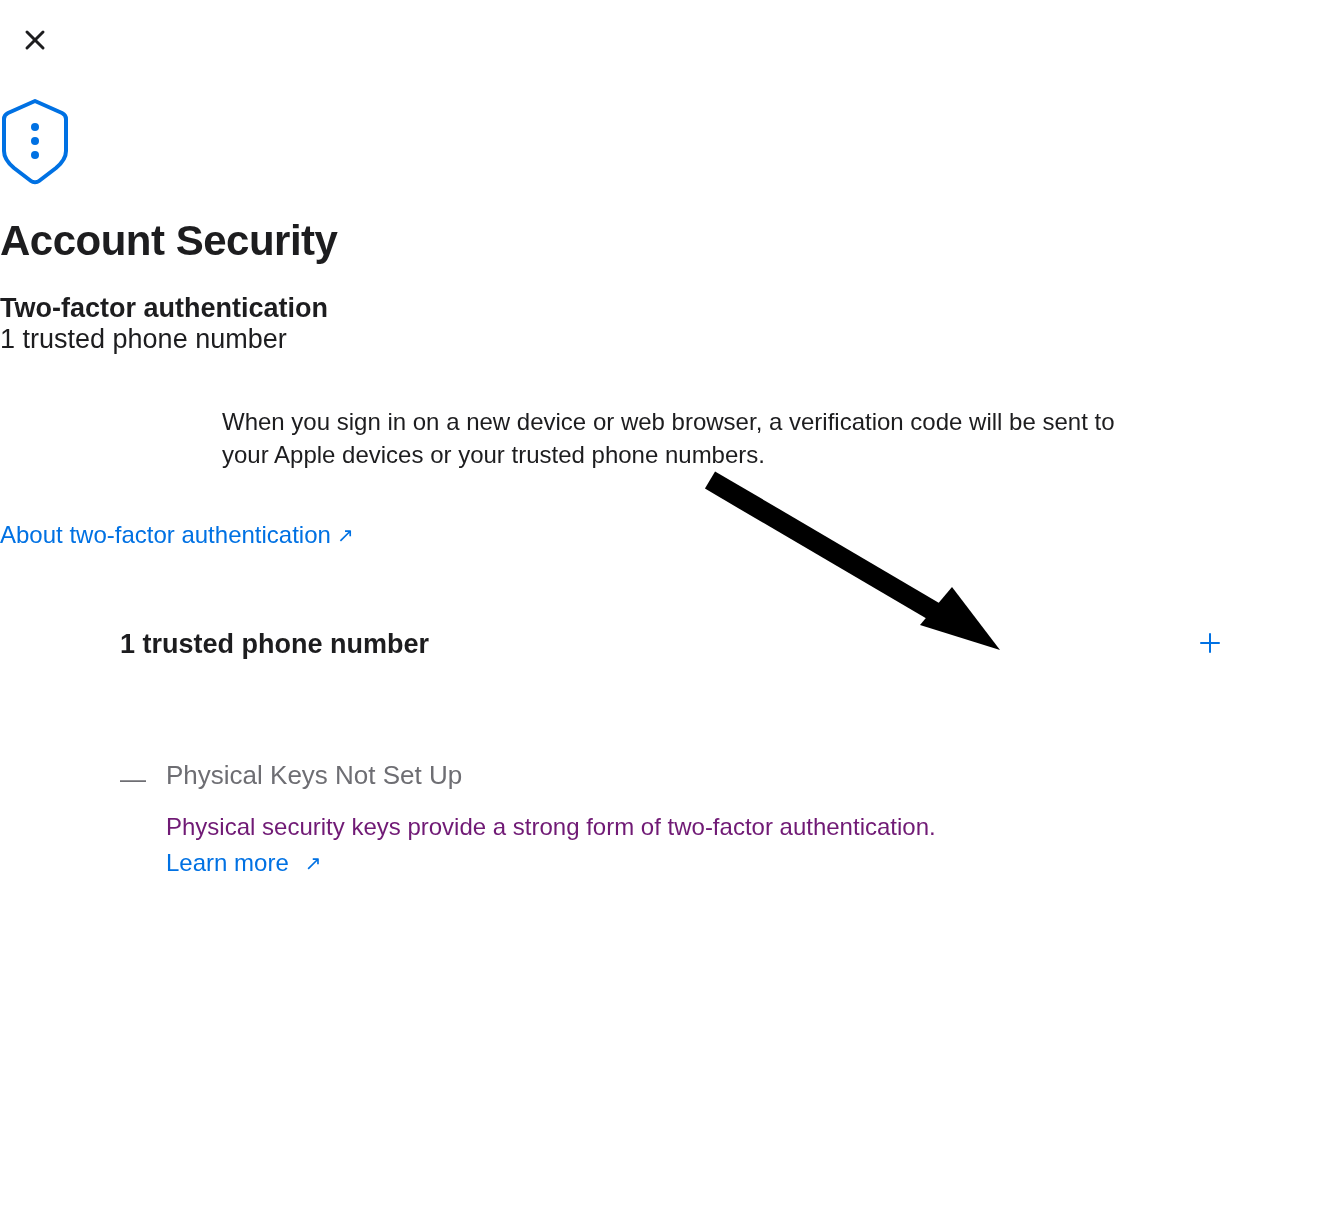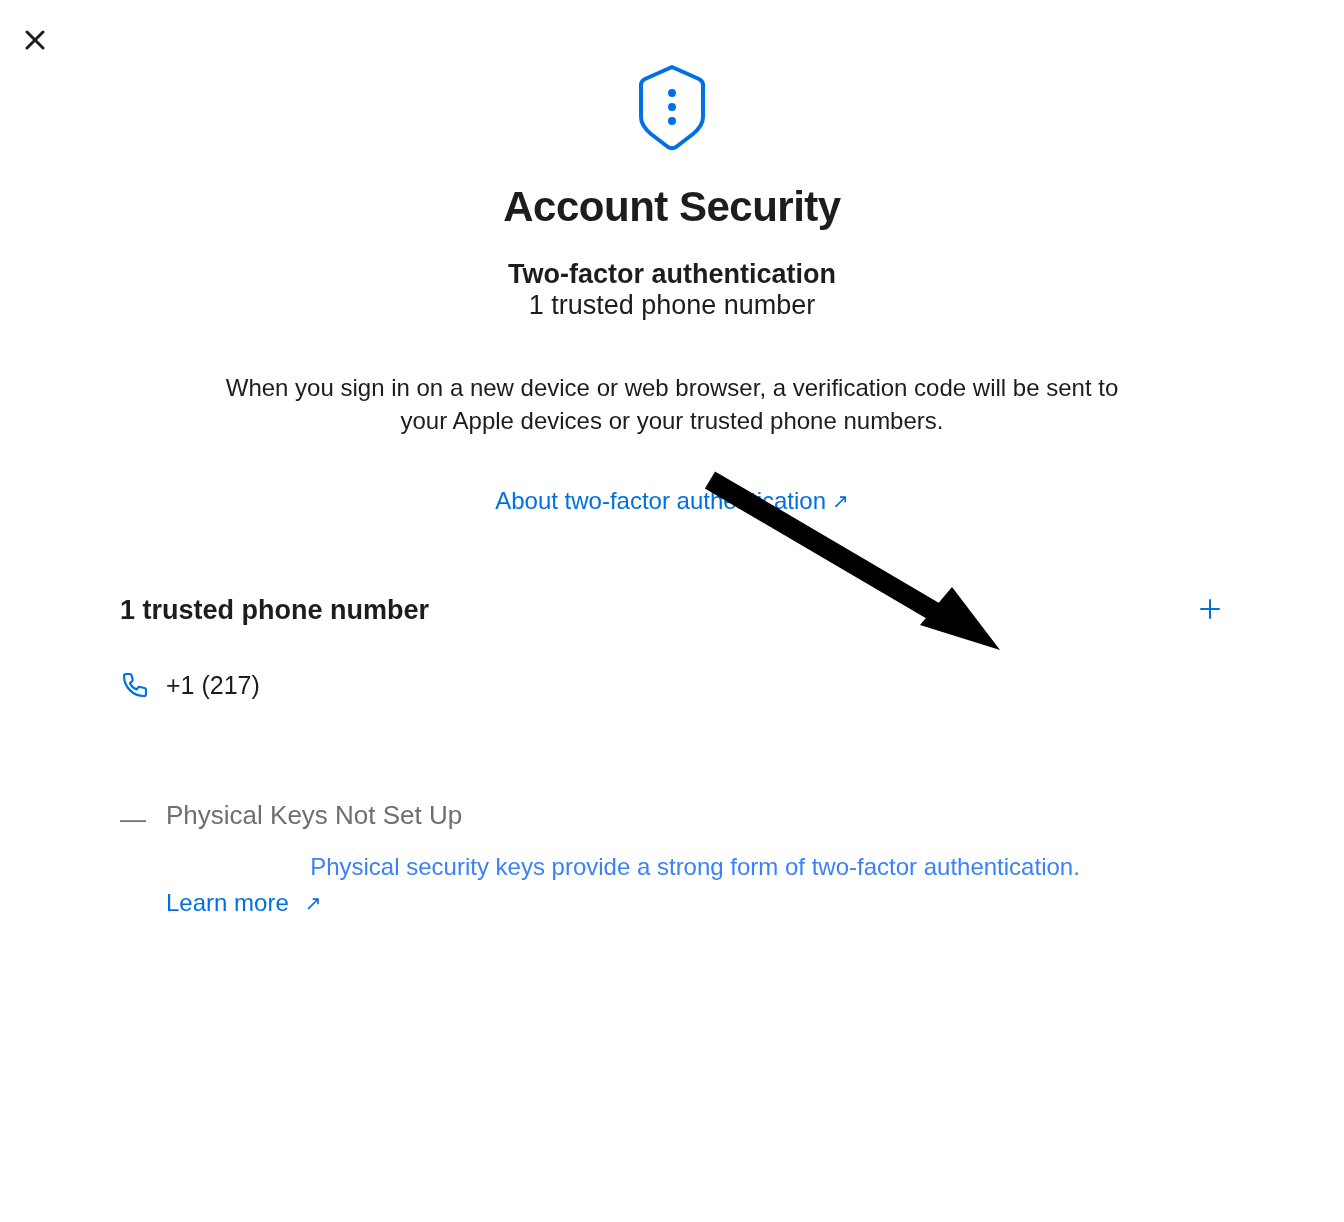--- a/index.html
+++ b/index.html
@@ -27,22 +27,22 @@
       align-items: center;
       justify-content: center;
       background: none;
       border: none;
     }
     .close-button svg {
       width: 24px;
       height: 24px;
     }
     .content {
-      padding-top: 63px;
-      text-align: center;
+      padding-top: 97px;
+      text-align: left;
     }
     .shield-icon {
       display: inline-block;
       margin-bottom: 26px;
     }
     .page-title {
       font-size: 42px;
       font-weight: 700;
       letter-spacing: -0.5px;
       margin-bottom: 28px;
@@ -145,23 +145,22 @@
     }
     .security-keys-title {
       font-size: 26px;
       font-weight: 400;
       color: #6e6e73;
       margin-bottom: 22px;
     }
     .security-keys-desc {
       font-size: 24px;
       font-weight: 400;
-      color: #3b82f6;
+      color: #701a75;
       margin-bottom: 8px;
-      text-align: center;
     }
     .learn-more-link {
       font-size: 24px;
       color: #0071e3;
       text-decoration: none;
       cursor: pointer;
       display: inline-flex;
       align-items: center;
       gap: 16px;
     }
@@ -214,28 +213,20 @@
     <button class="add-button">
       <span>
         <svg viewBox="0 0 24 24" fill="none" stroke="#0071e3" stroke-width="2" stroke-linecap="round">
           <line x1="12" y1="3" x2="12" y2="21"></line>
           <line x1="3" y1="12" x2="21" y2="12"></line>
         </svg>
       </span>
     </button>
   </div>
 
-  <div class="phone-row">
-    <span class="phone-icon">
-      <svg viewBox="0 0 30 30" fill="none" stroke="#0071e3" stroke-width="2.2" stroke-linecap="round" stroke-linejoin="round">
-        <path d="M6 4 C5 4 4 5 4 6 C4 17 13 26 24 26 C25 26 26 25 26 24 L26 20 C26 19 25.3 18.2 24.4 18 L20 17 C19.2 16.8 18.3 17.1 17.8 17.8 L16.5 19.5 C13 18 11 15.5 10 13 L11.8 11.5 C12.5 11 12.8 10 12.6 9.2 L11.5 5.2 C11.3 4.5 10.6 4 9.8 4 L6 4 Z"></path>
-      </svg>
-    </span>
-    <span class="phone-number">+1 (217)</span>
-  </div>
 </div>
 
 <div class="security-keys-section">
   <div class="security-keys-row">
     <span class="dash-icon">—</span>
     <div class="security-keys-content">
       <p class="security-keys-title">Physical Keys Not Set Up</p>
       <p class="security-keys-desc">Physical security keys provide a strong form of two-factor authentication.</p>
       <a class="learn-more-link">
         <span>Learn more</span>

